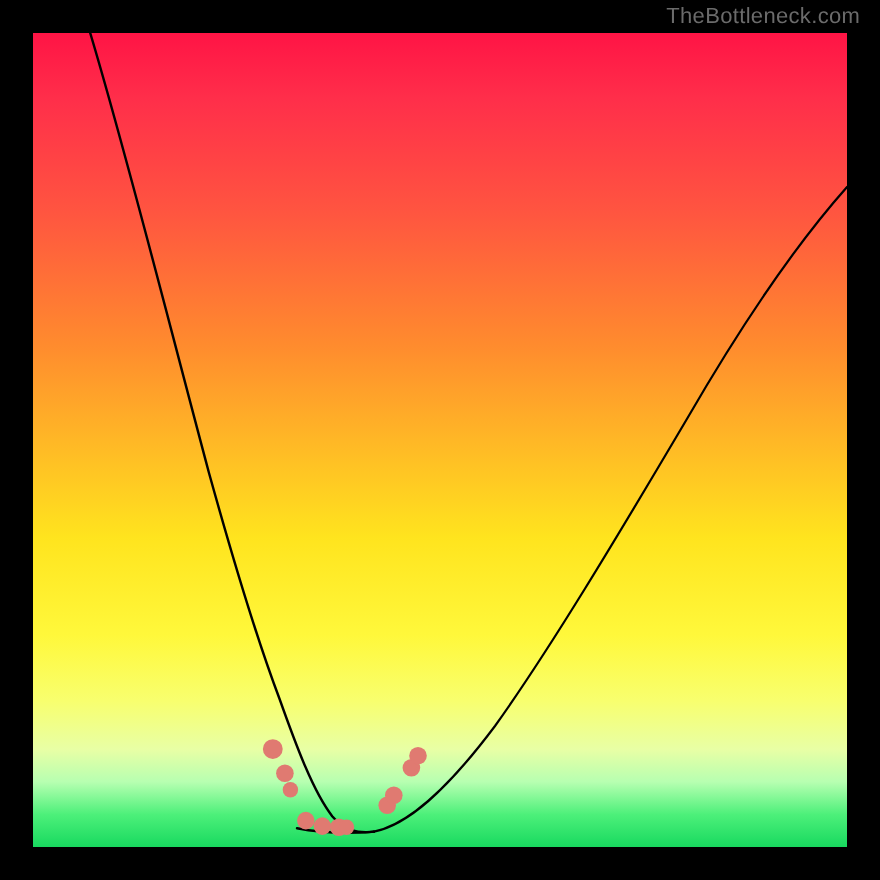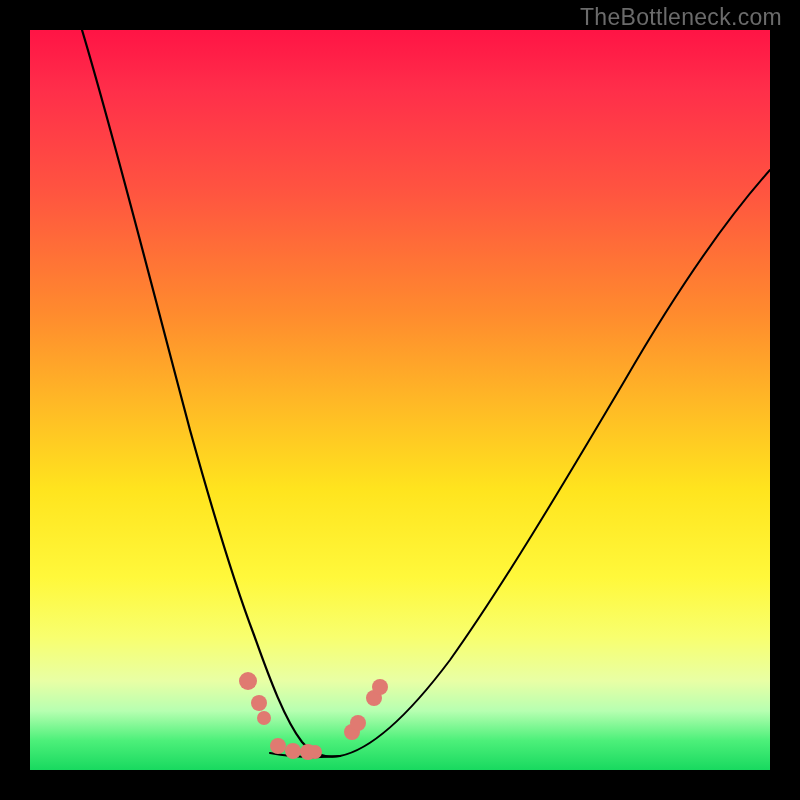--- a/index.html
+++ b/index.html
@@ -37,21 +37,21 @@
       #b7ffb1 92%,
       #4df07a 96%,
       #18d95f 100%
     );
   }
   .watermark {
     position: absolute;
     top: 4px;
     right: 18px;
     color: #6b6b6b;
-    font-size: 23px;
+    font-size: 20px;
     letter-spacing: 0.3px;
     user-select: none;
   }
   svg.curves {
     position: absolute;
     inset: 0;
     width: 740px;
     height: 740px;
   }
   .curve {

